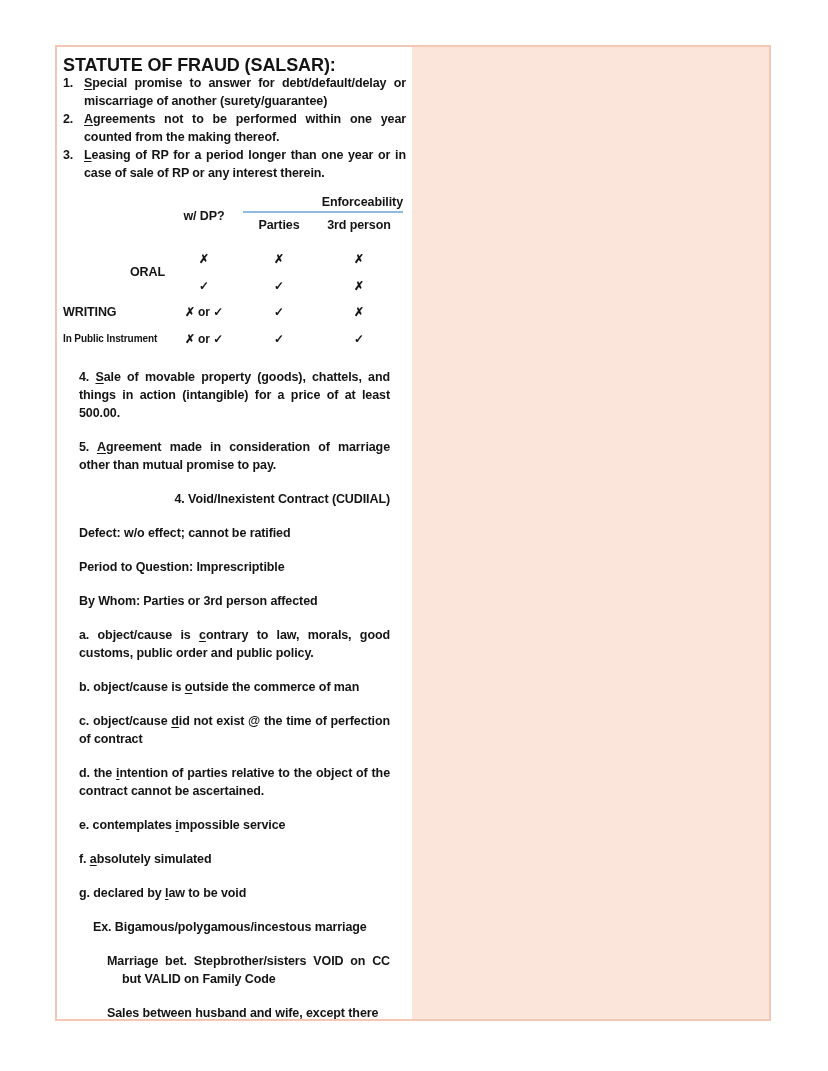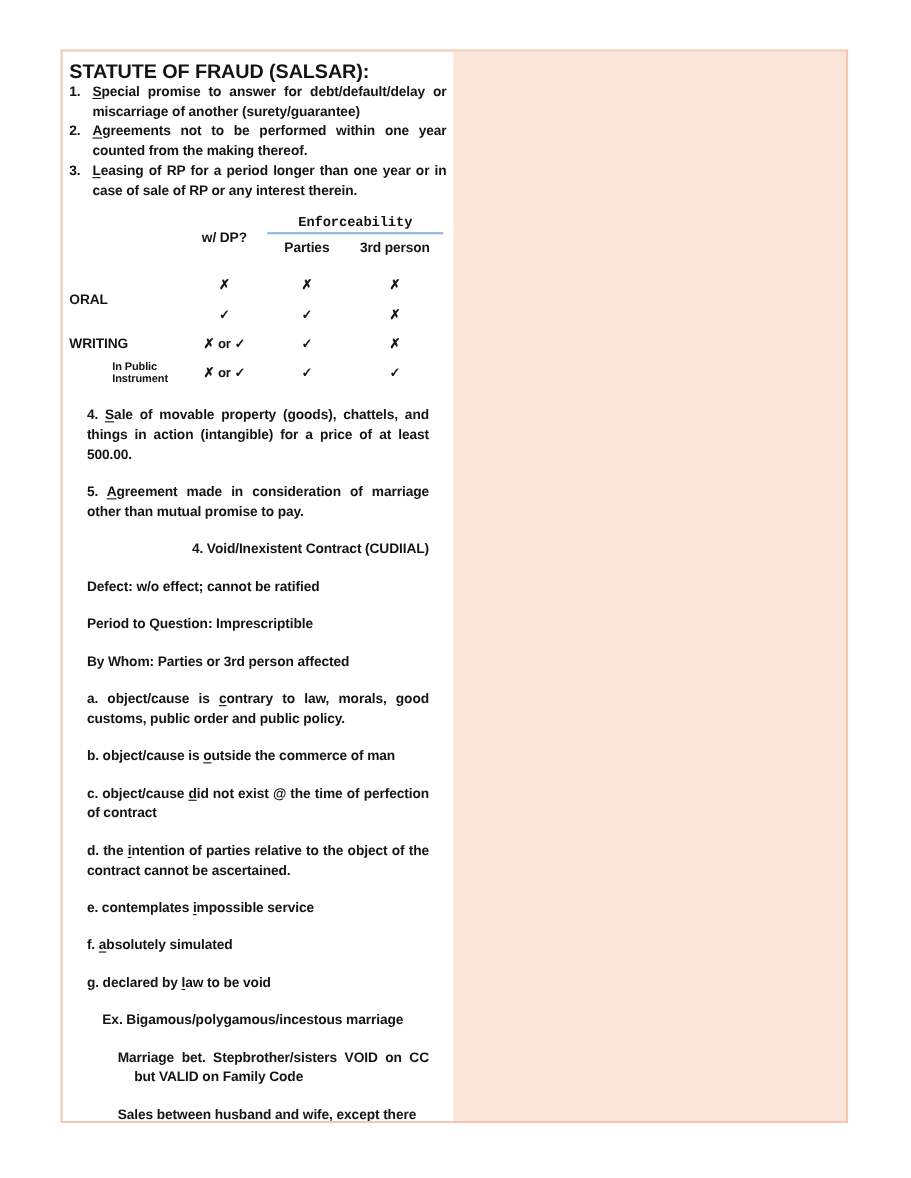--- a/index.html
+++ b/index.html
@@ -87,26 +87,26 @@
     grid-template-columns: 102px 78px 72px 88px;
     grid-template-rows: 18px 24px 8px 27px 27px 26px 27px;
     margin: 13px 0 15px 0;
     font-size: 12.5px;
     font-weight: 700;
     letter-spacing: -0.1px;
     color: #141414;
   }
   .tbl .cell { align-self: center; }
   .th-wdp   { grid-column: 2; grid-row: 1 / 3; text-align: center; }
-  .th-group { grid-column: 3 / 5; grid-row: 1; text-align: center; border-bottom: 2px solid var(--accent-line, #8fb9de); padding-bottom: 2px; align-self: end; font-family: Liberation Mono, monospace; }
+  .th-group { grid-column: 3 / 5; grid-row: 1; text-align: right; border-bottom: 2px solid var(--accent-line, #8fb9de); padding-bottom: 2px; align-self: end; }
   .th-parties { grid-column: 3; grid-row: 2; text-align: center; }
   .th-third   { grid-column: 4; grid-row: 2; text-align: center; }
-  .rl-oral    { grid-column: 1; grid-row: 4 / 6; }
+  .rl-oral    { grid-column: 1; grid-row: 4 / 6; text-align: right; }
   .rl-writing { grid-column: 1; grid-row: 6; }
-  .rl-public  { grid-column: 1; grid-row: 7; font-size: 10px; margin-left: 39px; }
+  .rl-public  { grid-column: 1; grid-row: 7; font-size: 10px; }
   .r1 { grid-row: 4; } .r2 { grid-row: 5; } .r3 { grid-row: 6; } .r4 { grid-row: 7; }
   .c2 { grid-column: 2; } .c3 { grid-column: 3; } .c4 { grid-column: 4; }
   .mark { text-align: center; font-size: 12px; }
   
   .para {
     font-size: 12.5px;
     font-weight: 700;
     line-height: 18px;
     letter-spacing: -0.1px;
     margin: 16px;

